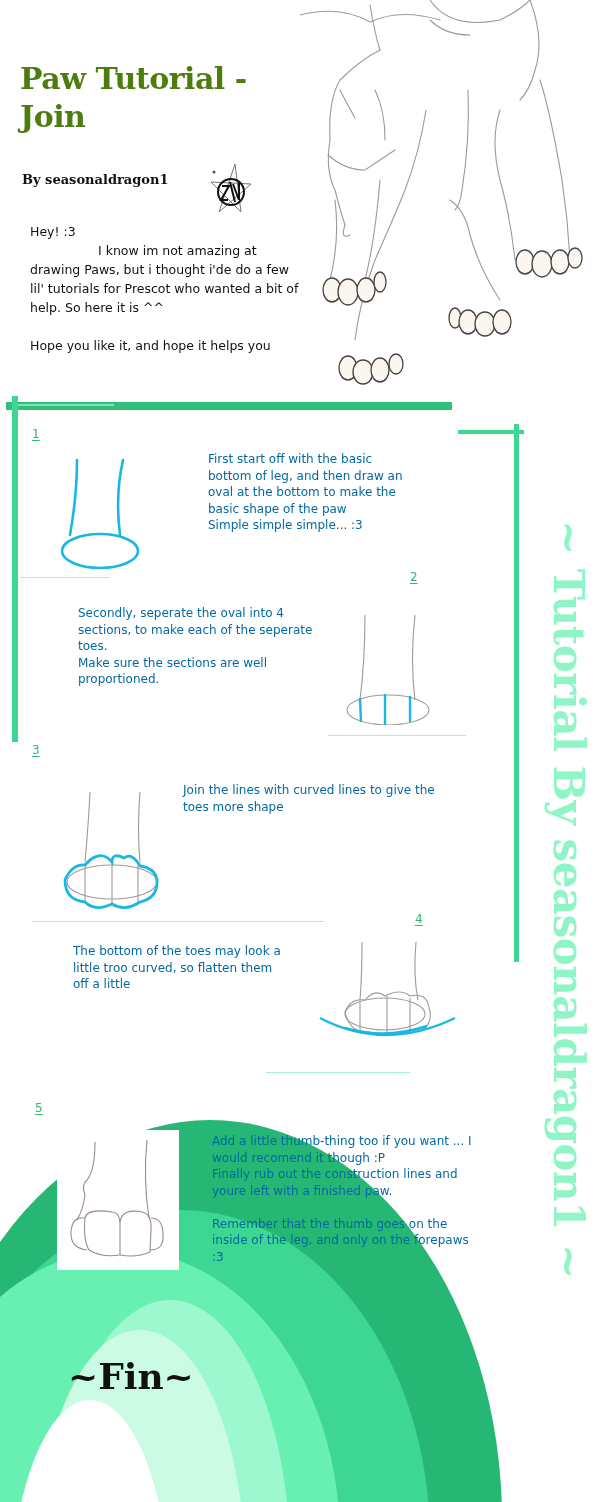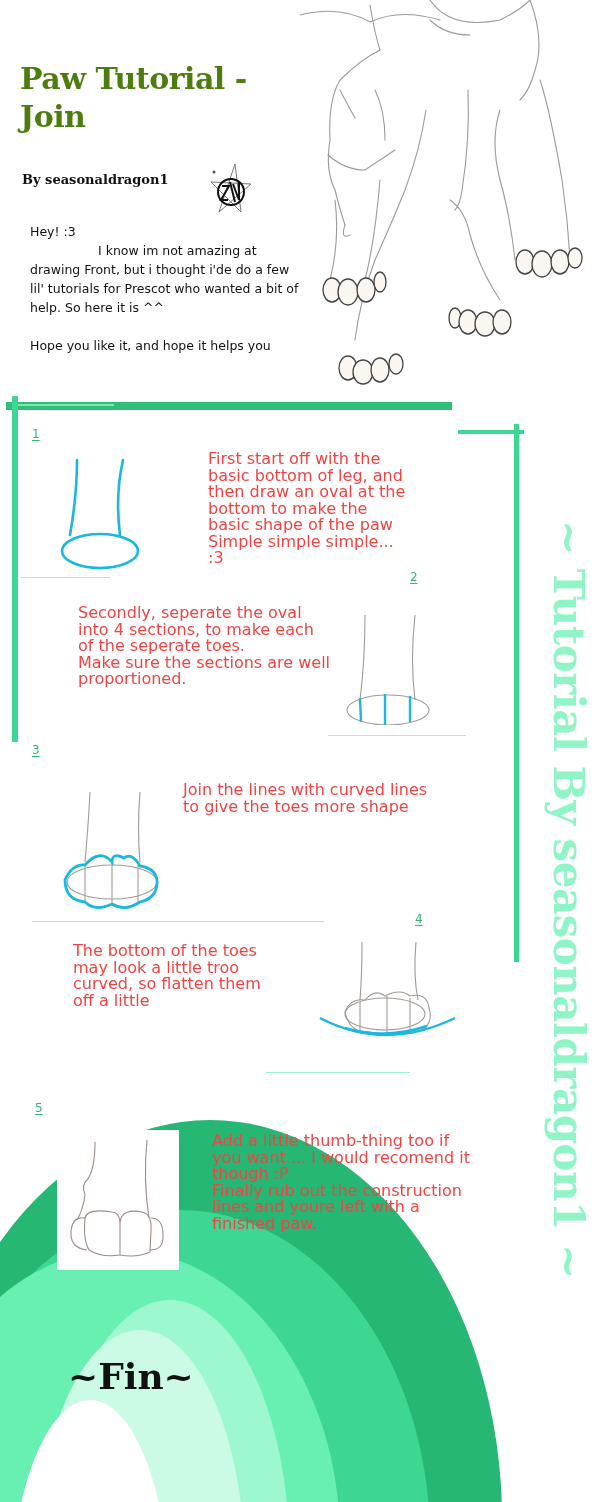--- a/index.html
+++ b/index.html
@@ -3,21 +3,21 @@
 <meta charset="utf-8">
 <style>
   html,body{margin:0;padding:0;}
   body{width:600px;height:1502px;position:relative;overflow:hidden;background:#ffffff;font-family:"DejaVu Sans",sans-serif;color:#111;}
   .abs{position:absolute;}
   .title{left:20px;top:60px;font-family:"DejaVu Serif",serif;font-weight:bold;font-size:30px;line-height:38px;color:#4d7c0f;letter-spacing:-0.5px;}
   .byline{left:22px;top:172px;font-family:"DejaVu Serif",serif;font-weight:bold;font-size:13px;color:#111;}
   .intro{left:30px;top:222px;width:270px;font-size:12.5px;line-height:19px;}
   .intro p{margin:0;}
   .step-num{font-size:12px;color:#2fb870;text-decoration:underline;text-underline-offset:2px;}
-  .step-text{font-size:16px;line-height:16.5px;color:#ef4444;}
+  .step-text{font-size:12px;line-height:16.5px;color:#0369a1;}
   .step-text p{margin:0;}
   .gbar{background:#2fbf78;}
   .lbar{background:#3dd692;}
   .thin{background:#9ff3cf;height:1px;}
   .vert{left:535px;top:520px;width:60px;height:620px;}
   .vert span{display:block;position:absolute;left:0;top:0;white-space:nowrap;transform-origin:0 0;transform:translate(58px,0) rotate(90deg);font-family:"DejaVu Serif",serif;font-weight:bold;font-size:42px;color:#8ff5c6;letter-spacing:-0.5px;}
   .fin{left:68px;top:1355px;font-family:"DejaVu Serif",serif;font-weight:bold;font-size:36px;color:#111;}
 </style>
 </head>
 <body>
@@ -71,21 +71,21 @@
   <g fill="none" stroke="#777" stroke-width="1">
     <path d="M30 2 L36 50 L6 20 L46 22 L14 50 Z"></path>
   </g>
   <circle cx="26" cy="30" r="13" fill="none" stroke="#111" stroke-width="2"></circle>
   <path d="M17 24 L24 24 L16 38 L23 38 M25 20 L30 40 M28 22 L34 38 L34 20" fill="none" stroke="#111" stroke-width="2"></path>
   <circle cx="9" cy="10" r="1.5" fill="#555"></circle>
 </svg>
 
 <div class="abs intro">
   <p>Hey! :3</p>
-  <p style="text-indent:68px">I know im not amazing at drawing Front, but i thought i'de do a few lil' tutorials for Prescot who wanted a bit of help. So here it is ^^</p>
+  <p style="text-indent:68px">I know im not amazing at drawing Paws, but i thought i'de do a few lil' tutorials for Prescot who wanted a bit of help. So here it is ^^</p>
   <p style="height:19px"></p>
   <p>Hope you like it, and hope it helps you</p>
 </div>
 
 <div class="abs gbar" style="left:6px;top:402px;width:446px;height:8px;"></div>
 <div class="abs" style="left:14px;top:404px;width:100px;height:2px;background:#7de8b4;"></div>
 <div class="abs lbar" style="left:12px;top:396px;width:6px;height:346px;"></div>
 <div class="abs lbar" style="left:458px;top:430px;width:66px;height:4px;"></div>
 <div class="abs lbar" style="left:514px;top:424px;width:5px;height:538px;"></div>
 
@@ -180,15 +180,16 @@
     <path d="M28 88 Q15 86 14 102 Q13 118 30 120"></path>
     <path d="M28 88 Q30 78 55 82 Q62 82 63 92 L63 125 Q45 128 32 120 Q26 110 28 88 Z"></path>
     <path d="M63 92 Q65 78 85 82 Q95 84 94 100 L93 122 Q80 128 63 125"></path>
     <path d="M94 88 Q106 88 106 105 Q107 120 93 120"></path>
   </g>
 </svg>
 <div class="abs step-text" style="left:212px;top:1133px;width:260px;">
   <p>Add a little thumb-thing too if you want ... I would recomend it though :P</p>
   <p>Finally rub out the construction lines and youre left with a finished paw.</p>
   <p style="height:16.5px"></p>
+  <p>Remember that the thumb goes on the inside of the leg, and only on the forepaws :3</p>
 </div>
 
 <div class="abs fin">~Fin~</div>
 
 </body></html>

